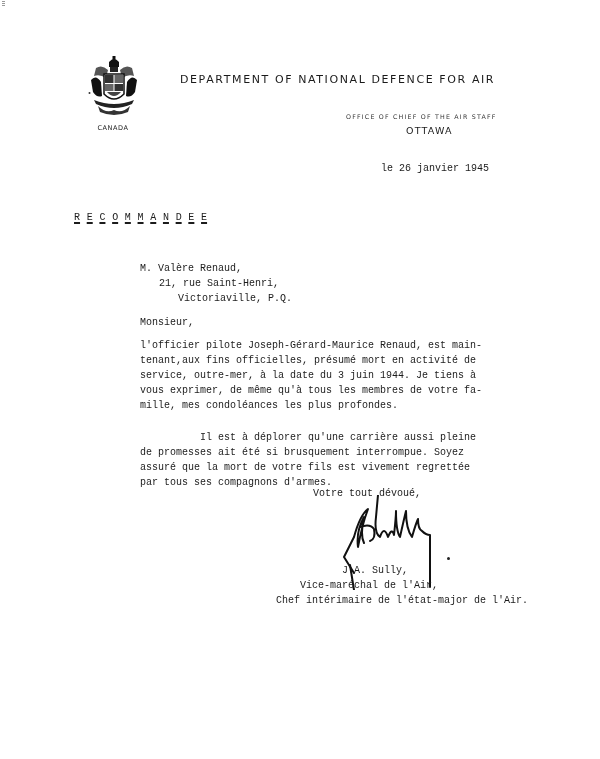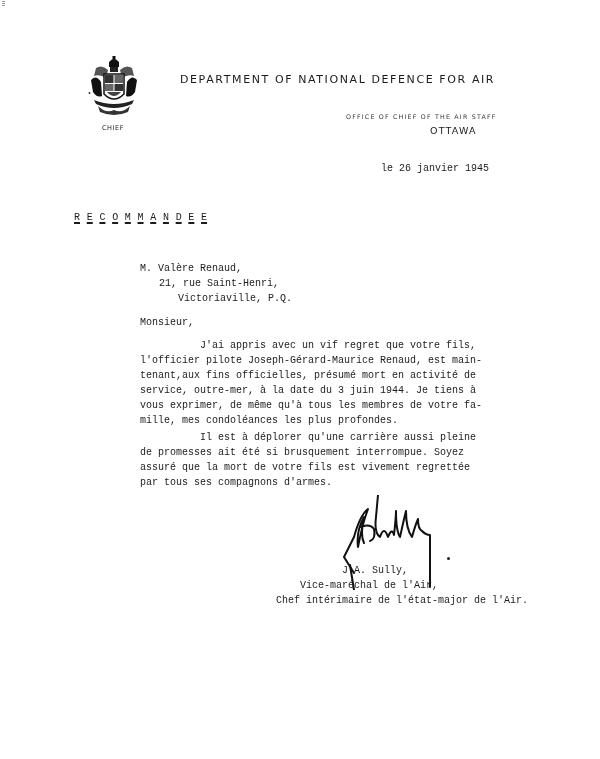--- a/index.html
+++ b/index.html
@@ -10,21 +10,21 @@
   .abs { position: absolute; }
 
   .corner-mark { left: 2px; top: 1px; width: 4px; height: 8px; }
   .corner-mark span { display:block; width:3px; height:1px; background:#999; margin-bottom:1px; }
 
   .crest { left: 88px; top: 56px; width: 52px; height: 62px; }
   .crest-label { left: 80px; top: 124px; width: 66px; text-align: center; font-size: 6.5px; letter-spacing: 0.6px; color:#222; }
 
   .dept { left: 180px; top: 73px; font-size: 11px; letter-spacing: 1.6px; color:#1a1a1a; white-space: nowrap; }
   .office { left: 346px; top: 113px; font-size: 6.3px; letter-spacing: 1.2px; color:#333; white-space: nowrap; }
-  .city { left: 406px; top: 125px; font-size: 9.5px; letter-spacing: 1.2px; color:#1a1a1a; white-space: nowrap; margin-left: 24px; }
+  .city { left: 406px; top: 125px; font-size: 9.5px; letter-spacing: 1.2px; color:#1a1a1a; white-space: nowrap; }
 
   .date { left: 381px; top: 161px; }
   .recommandee { left: 50px; top: 195px; letter-spacing: 0; }
   .recommandee span { text-decoration: underline; text-decoration-thickness: 1.5px; text-underline-offset: 2px; margin-right: 6.7px; }
 
   .addr1 { left: 140px; top: 261px; }
   .addr2 { left: 159px; top: 276px; font-family: Liberation Mono, monospace; }
   .addr3 { left: 178px; top: 291px; }
   .salutation { left: 140px; top: 315px; }
 
@@ -69,54 +69,54 @@
       <rect x="26.5" y="19" width="8.5" height="8" fill="#666"></rect>
       <rect x="17" y="28" width="8.5" height="7" fill="#666"></rect>
       <rect x="26.5" y="28" width="8.5" height="7" fill="#333"></rect>
       <path d="M19 36 L33 36 Q26 44 19 36 Z" fill="#444"></path>
 
       <path d="M6 44 Q26 52 46 44 L44 48 Q26 56 8 48 Z" fill="#222"></path>
       <path d="M10 50 Q18 58 26 54 Q34 58 42 50 L40 56 Q26 62 12 56 Z" fill="#333"></path>
       <circle cx="1.5" cy="37" r="1" fill="#333"></circle>
     </svg>
   </div>
-  <div class="abs crest-label sans">CHIEF</div>
+  <div class="abs crest-label sans">CANADA</div>
 
   <div class="abs dept sans">DEPARTMENT OF NATIONAL DEFENCE FOR AIR</div>
   <div class="abs office sans">OFFICE OF CHIEF OF THE AIR STAFF</div>
   <div class="abs city sans">OTTAWA</div>
 
   <div class="abs mono date">le 26 janvier 1945</div>
 
   <div class="abs mono recommandee">
     <span>R</span><span>E</span><span>C</span><span>O</span><span>M</span><span>M</span><span>A</span><span>N</span><span>D</span><span>E</span><span>E</span>
   </div>
 
   <div class="abs mono addr1">M. Valère Renaud,</div>
   <div class="abs mono addr2">21, rue Saint-Henri,</div>
   <div class="abs mono addr3">Victoriaville, P.Q.</div>
 
   <div class="abs mono salutation">Monsieur,</div>
 
   <div class="abs para p1">
-    <div class="mono">          J'ai appris avec un vif regret que votre fils,</div>
     <div class="mono">l'officier pilote Joseph-Gérard-Maurice Renaud, est main-</div>
     <div class="mono">tenant,aux fins officielles, présumé mort en activité de</div>
     <div class="mono">service, outre-mer, à la date du 3 juin 1944. Je tiens à</div>
     <div class="mono">vous exprimer, de même qu'à tous les membres de votre fa-</div>
     <div class="mono">mille, mes condoléances les plus profondes.</div>
   </div>
 
   <div class="abs para p2">
     <div class="mono">          Il est à déplorer qu'une carrière aussi pleine</div>
     <div class="mono">de promesses ait été si brusquement interrompue. Soyez</div>
     <div class="mono">assuré que la mort de votre fils est vivement regrettée</div>
     <div class="mono">par tous ses compagnons d'armes.</div>
   </div>
 
+  <div class="abs mono closing">Votre tout dévoué,</div>
 
   <div class="abs signature">
     <svg width="130" height="95" viewBox="0 0 130 95">
       <g fill="none" stroke="#111" stroke-width="2" stroke-linecap="round" stroke-linejoin="round">
         <path d="M24 78 L14 62 L24 42 Q30 20 38 14 Q32 30 28 52 Q26 36 34 22 Q30 40 34 48"></path>
         <path d="M30 32 Q40 28 44 34 Q46 44 40 46"></path>
         <path d="M48 0 L46 22 Q44 38 50 42 Q54 30 58 42 Q62 32 64 40 Q66 22 66 16 Q66 36 70 42 Q74 24 76 16 Q76 34 82 42 Q86 28 88 24 Q88 34 92 36 Q96 40 100 40 L100 92"></path>
         <path d="M20 70 L24 95"></path>
       </g>
     </svg>

